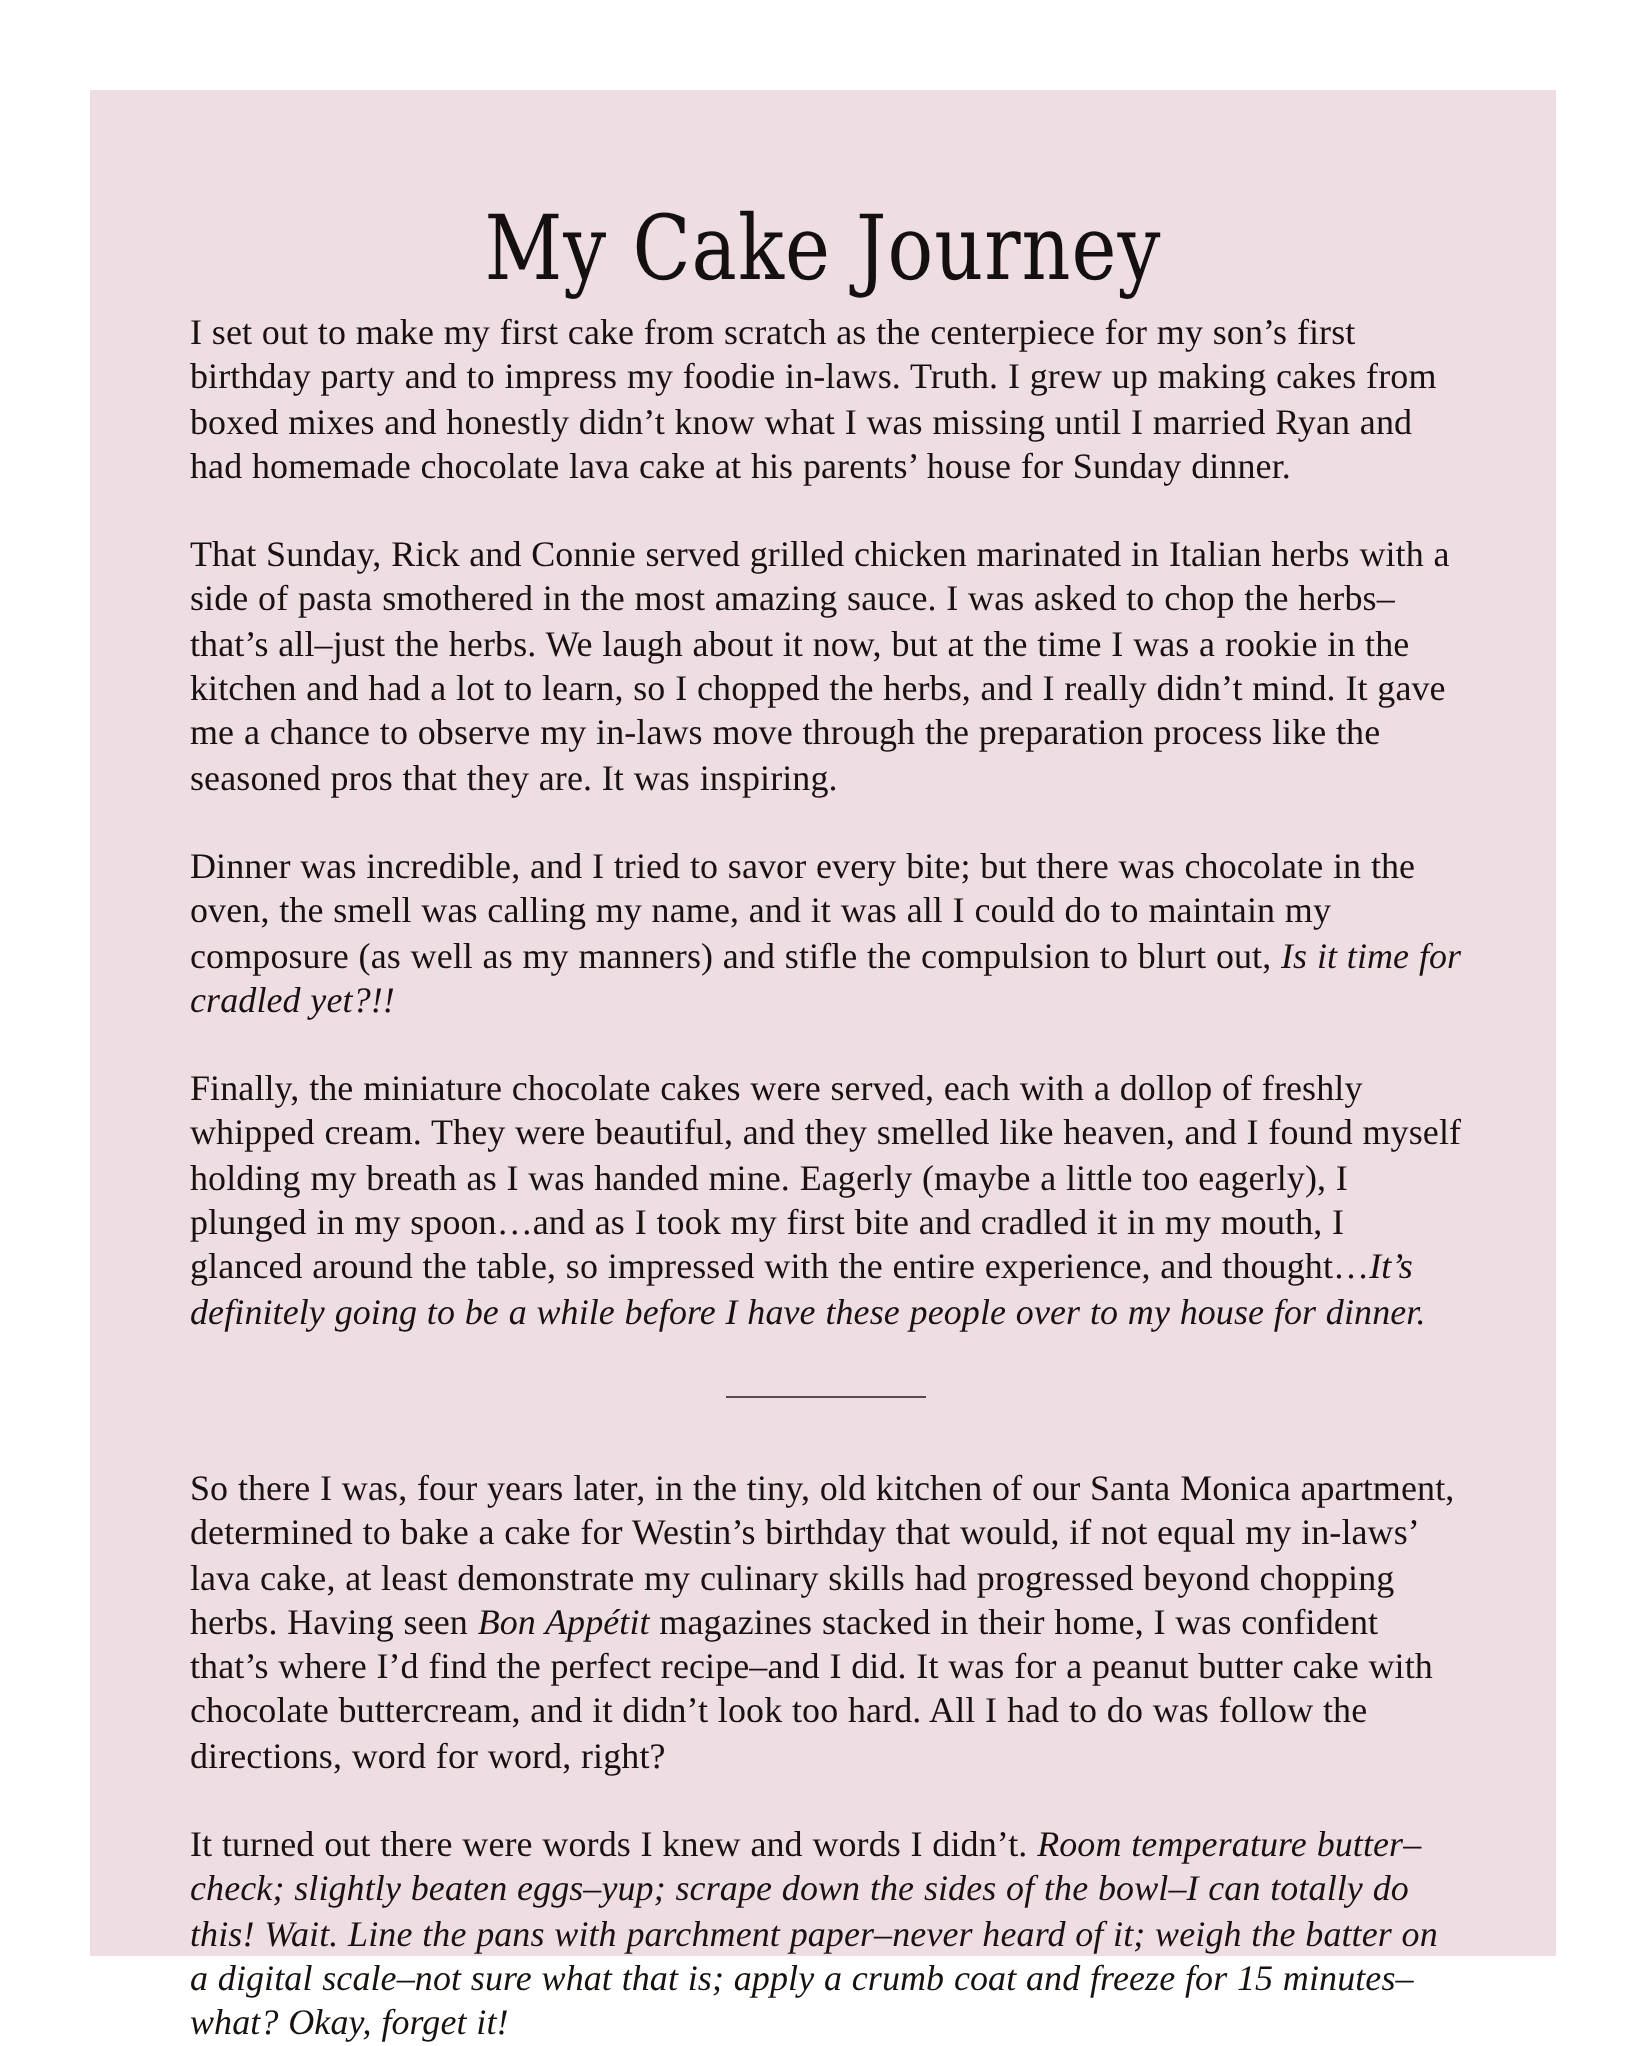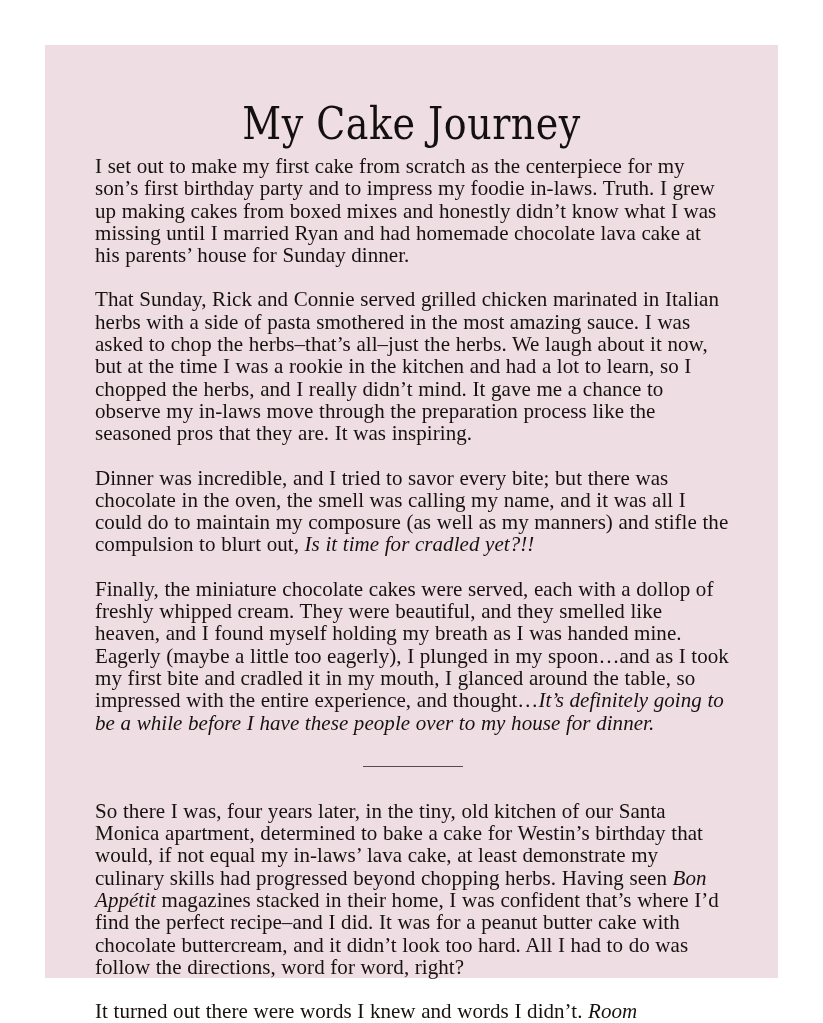--- a/index.html
+++ b/index.html
@@ -43,21 +43,21 @@
   }
   #body-col {
     position: absolute;
     left: 50px;
     top: 110px;
     width: 636px;
   }
   p.para {
     margin: 0 0 22px 0;
     font-family: "Liberation Serif", serif;
-    font-size: 21px;
+    font-size: 18px;
     line-height: 22.3px;
     color: #17120f;
     text-align: left;
     letter-spacing: 0.05px;
     word-spacing: 0.3px;
   }
   p.para:last-child {
     margin-bottom: 0;
   }
   em {

